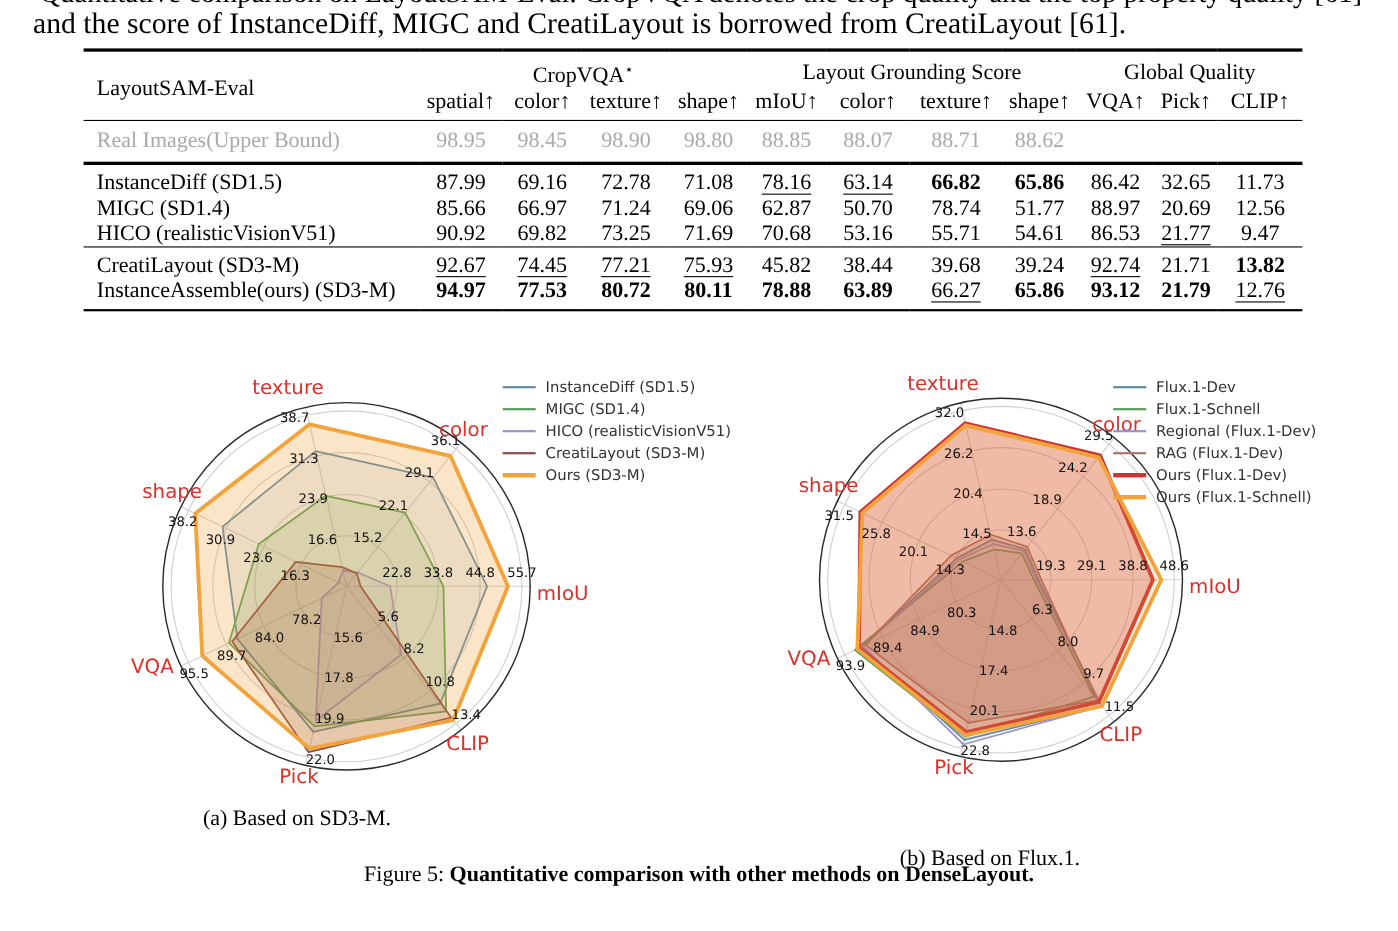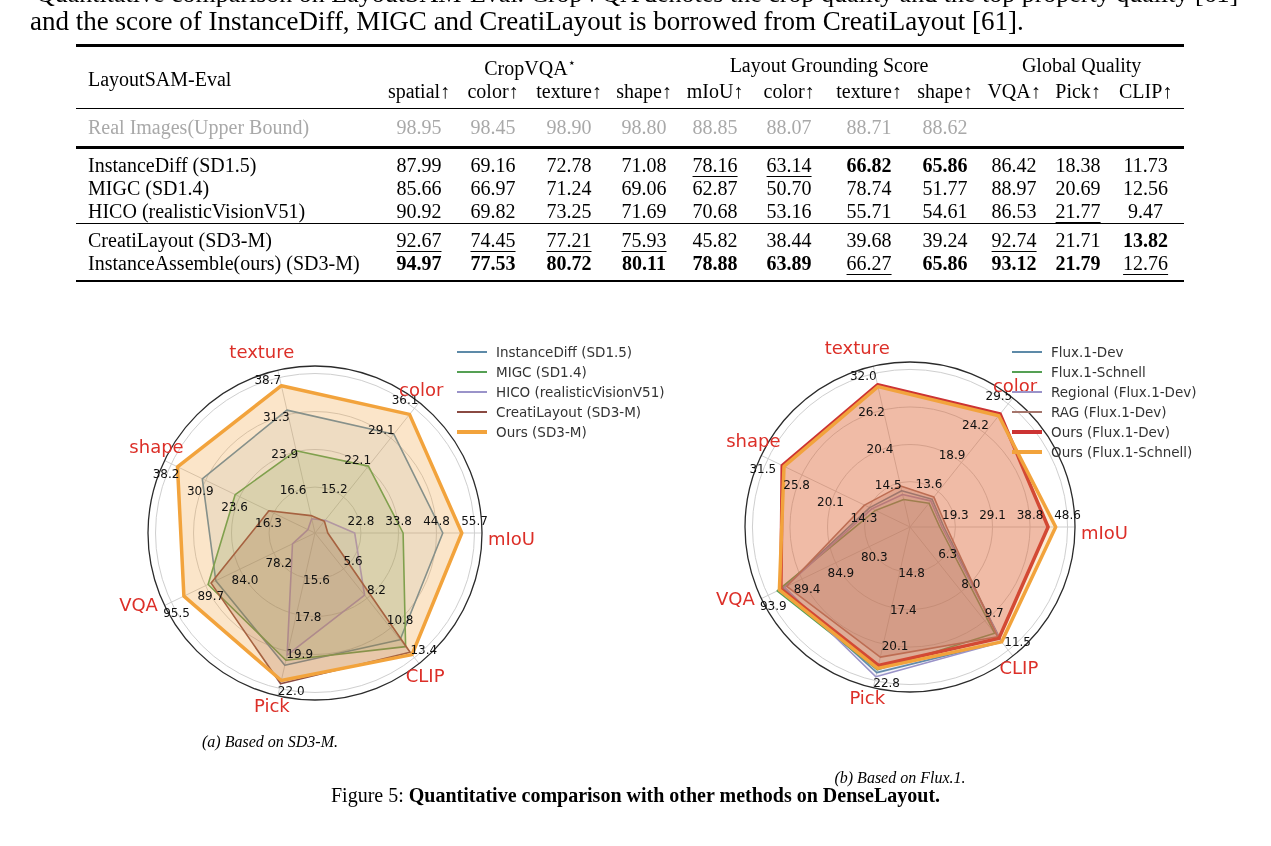--- a/index.html
+++ b/index.html
@@ -36,21 +36,21 @@
   .radar text{font-family:"DejaVu Sans","Liberation Sans",sans-serif;}
 
   
   .legend{position:absolute;display:flex;flex-direction:column;}
   #legendA{left:457px;top:342px;}
   #legendB{left:1012px;top:342px;}
   .legend .li{display:flex;align-items:center;height:20px;}
   .legend .sw{width:30px;margin-right:9px;flex:0 0 30px;}
   .legend .lt{font-family:"DejaVu Sans","Liberation Sans",sans-serif;font-size:13.5px;color:#333;white-space:nowrap;}
 
-  .subcap{position:absolute;top:733px;width:460px;text-align:center;font-size:16px;font-style:italic;}
+  .subcap{position:absolute;top:733px;width:460px;text-align:center;font-size:20px;}
   #subcapA{left:40px;}
   #subcapB{left:670px;margin-top:36px;}
   #figcap{position:absolute;top:784px;left:0;width:1271px;text-align:center;font-size:20px;}
 </style>
 </head>
 <body>
 
 <div id="page">
 
   <div id="clipline">
@@ -114,21 +114,21 @@
           <td class="lbl">InstanceDiff (SD1.5)</td>
           <td><span>87.99</span></td>
           <td><span>69.16</span></td>
           <td><span>72.78</span></td>
           <td><span>71.08</span></td>
           <td><span class="u">78.16</span></td>
           <td><span class="u">63.14</span></td>
           <td><span class="b">66.82</span></td>
           <td><span class="b">65.86</span></td>
           <td><span>86.42</span></td>
-          <td><span>18.38</span></td>
+          <td><span>32.65</span></td>
           <td><span>11.73</span></td>
         </tr>
         <tr>
           <td class="lbl">MIGC (SD1.4)</td>
           <td><span>85.66</span></td>
           <td><span>66.97</span></td>
           <td><span>71.24</span></td>
           <td><span>69.06</span></td>
           <td><span>62.87</span></td>
           <td><span>50.70</span></td>

